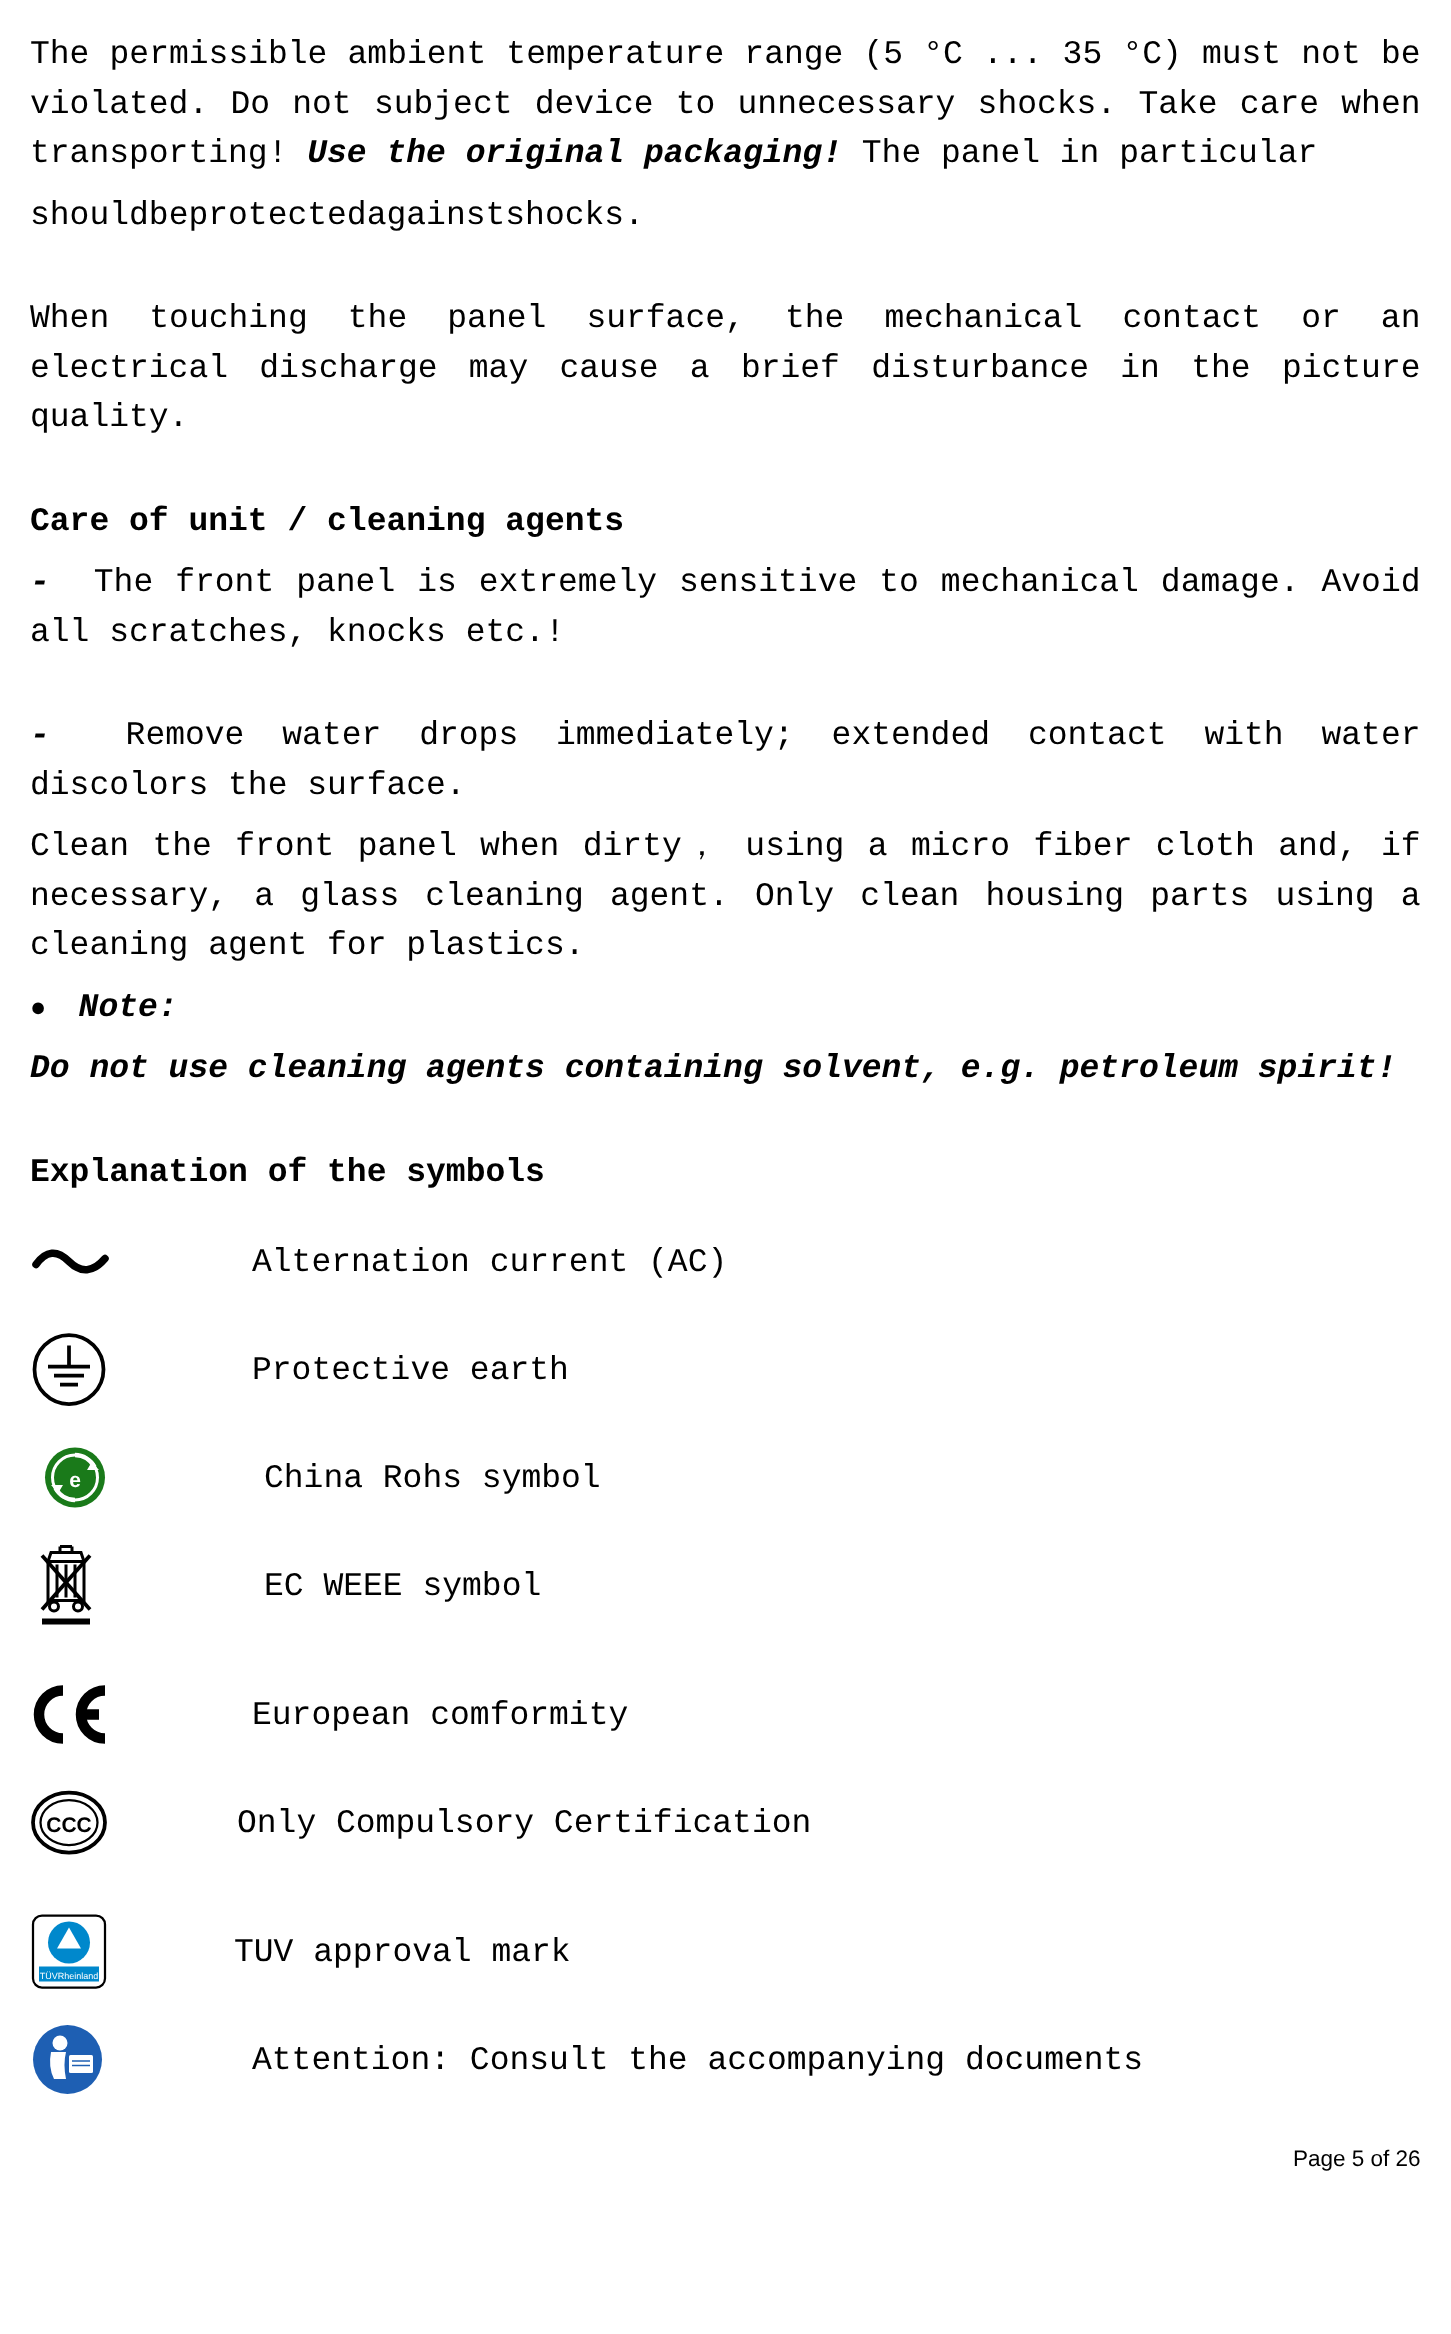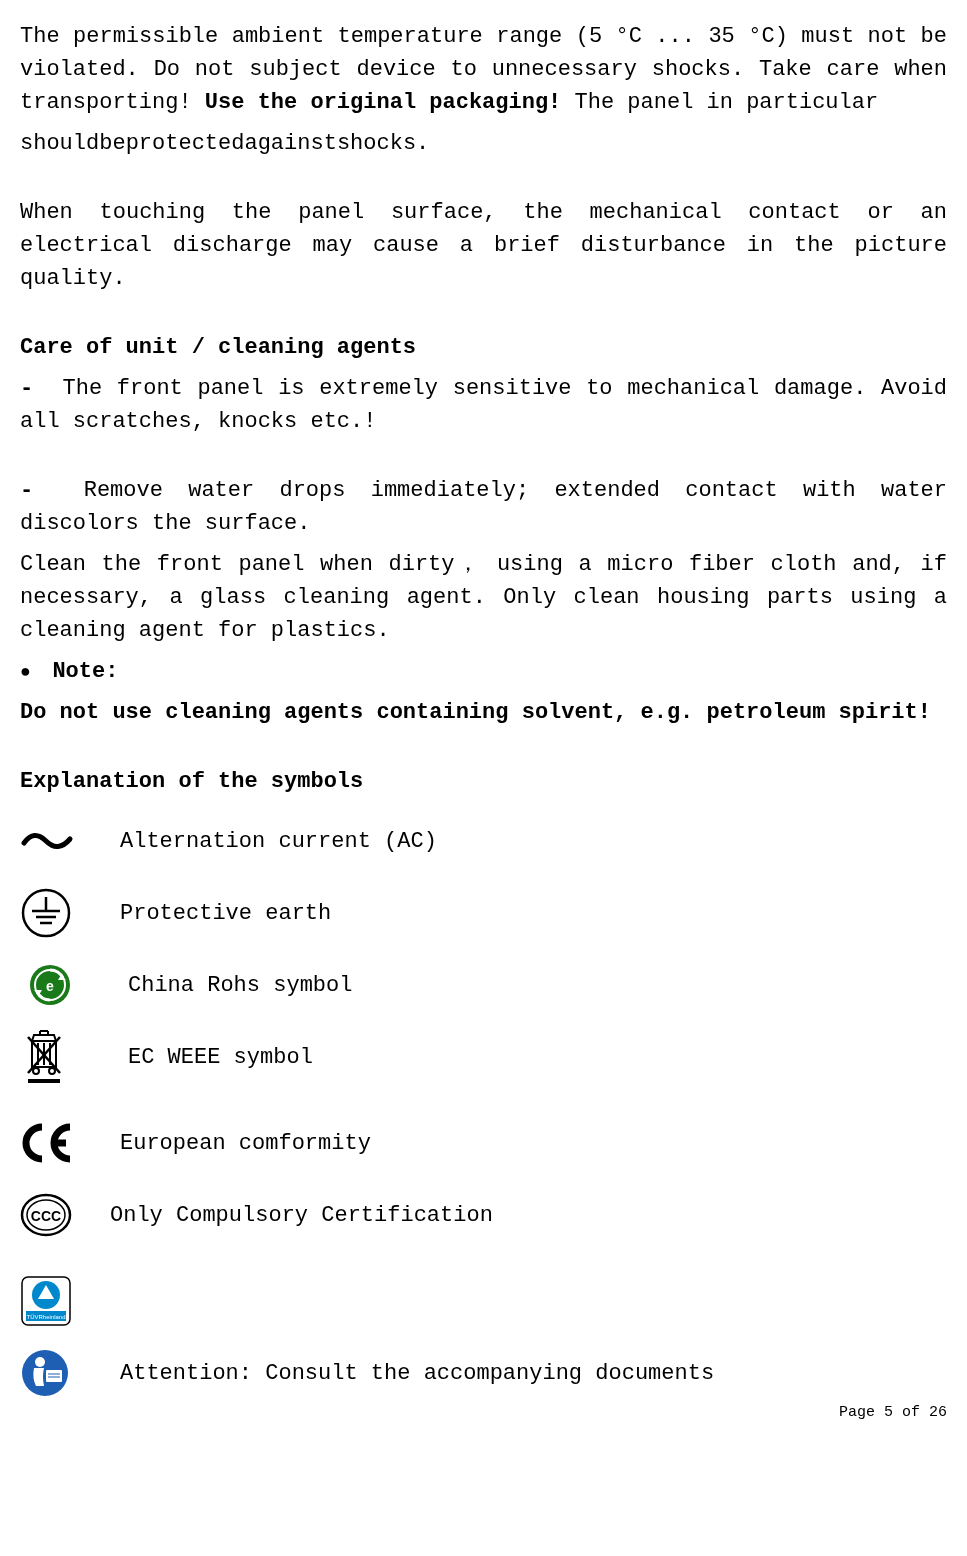--- a/index.html
+++ b/index.html
@@ -6,41 +6,42 @@
     body {
       font-family: 'Courier New', 'SimSun', monospace;
       font-size: 22px;
       line-height: 1.5;
       padding: 20px 20px 20px 20px;
       width: 967px;
       color: #000;
       background: #fff;
     }
     .para { margin-bottom: 8px; }
-    .bold { font-weight: bold; }
+    .bold { font-weight: bold; font-style: italic; }
     .heading { font-weight: bold; margin-top: 36px; margin-bottom: 8px; }
     .symbol-row {
       display: flex;
       align-items: center;
       margin-top: 14px;
       min-height: 58px;
+      gap: 48px;
     }
     .symbol-icon {
       width: 100px;
       display: flex;
       align-items: center;
       justify-content: flex-start;
       flex-shrink: 0;
     }
     .symbol-label { flex: 1; }
     .footer {
       text-align: right;
       font-size: 15px;
-      margin-top: 0;
-      font-family: Liberation Mono, monospace;
+      margin-top: 27px;
+      font-family: Liberation Sans, sans-serif;
     }
     .spacer { height: 28px; }
     .spacer-small { height: 14px; }
     svg { display: block; }
   </style>
 </head>
 <body>
 
 <div class="para" style="text-align: justify;">
   <span>The permissible ambient temperature range (5 °C ... 35 °C) must not be violated.  Do not subject device to unnecessary shocks. Take care when transporting! </span><span class="bold">Use the original packaging! </span><span>The panel in particular</span>
@@ -165,20 +166,21 @@
 <div class="symbol-row">
   <div class="symbol-icon">
     <svg width="52" height="52" viewBox="0 0 52 52">
       <rect x="2" y="2" width="48" height="48" rx="6" stroke="#000" stroke-width="1.5" fill="#fff"></rect>
       <circle cx="26" cy="20" r="14" fill="#0088cc"></circle>
       <polygon points="26,10 18,24 34,24" fill="#fff"></polygon>
       <rect x="6" y="36" width="40" height="10" fill="#0088cc"></rect>
       <text x="26" y="44" font-size="6" fill="#fff" text-anchor="middle" font-family="Arial">TÜVRheinland</text>
     </svg>
   </div>
+  <div class="symbol-label" style="margin-left:-12px;">TUV approval mark</div>
 </div>
 
 <div class="symbol-row">
   <div class="symbol-icon">
     <svg width="50" height="50" viewBox="0 0 50 50">
       <circle cx="25" cy="25" r="23" fill="#1e5fb3"></circle>
       <circle cx="20" cy="14" r="5" fill="#fff"></circle>
       <path d="M 14 20 Q 12 30 16 38 L 24 38 Q 22 28 24 20 Z" fill="#fff"></path>
       <rect x="26" y="22" width="16" height="12" rx="1" fill="#fff"></rect>
       <line x1="28" y1="26" x2="40" y2="26" stroke="#1e5fb3" stroke-width="1"></line>

